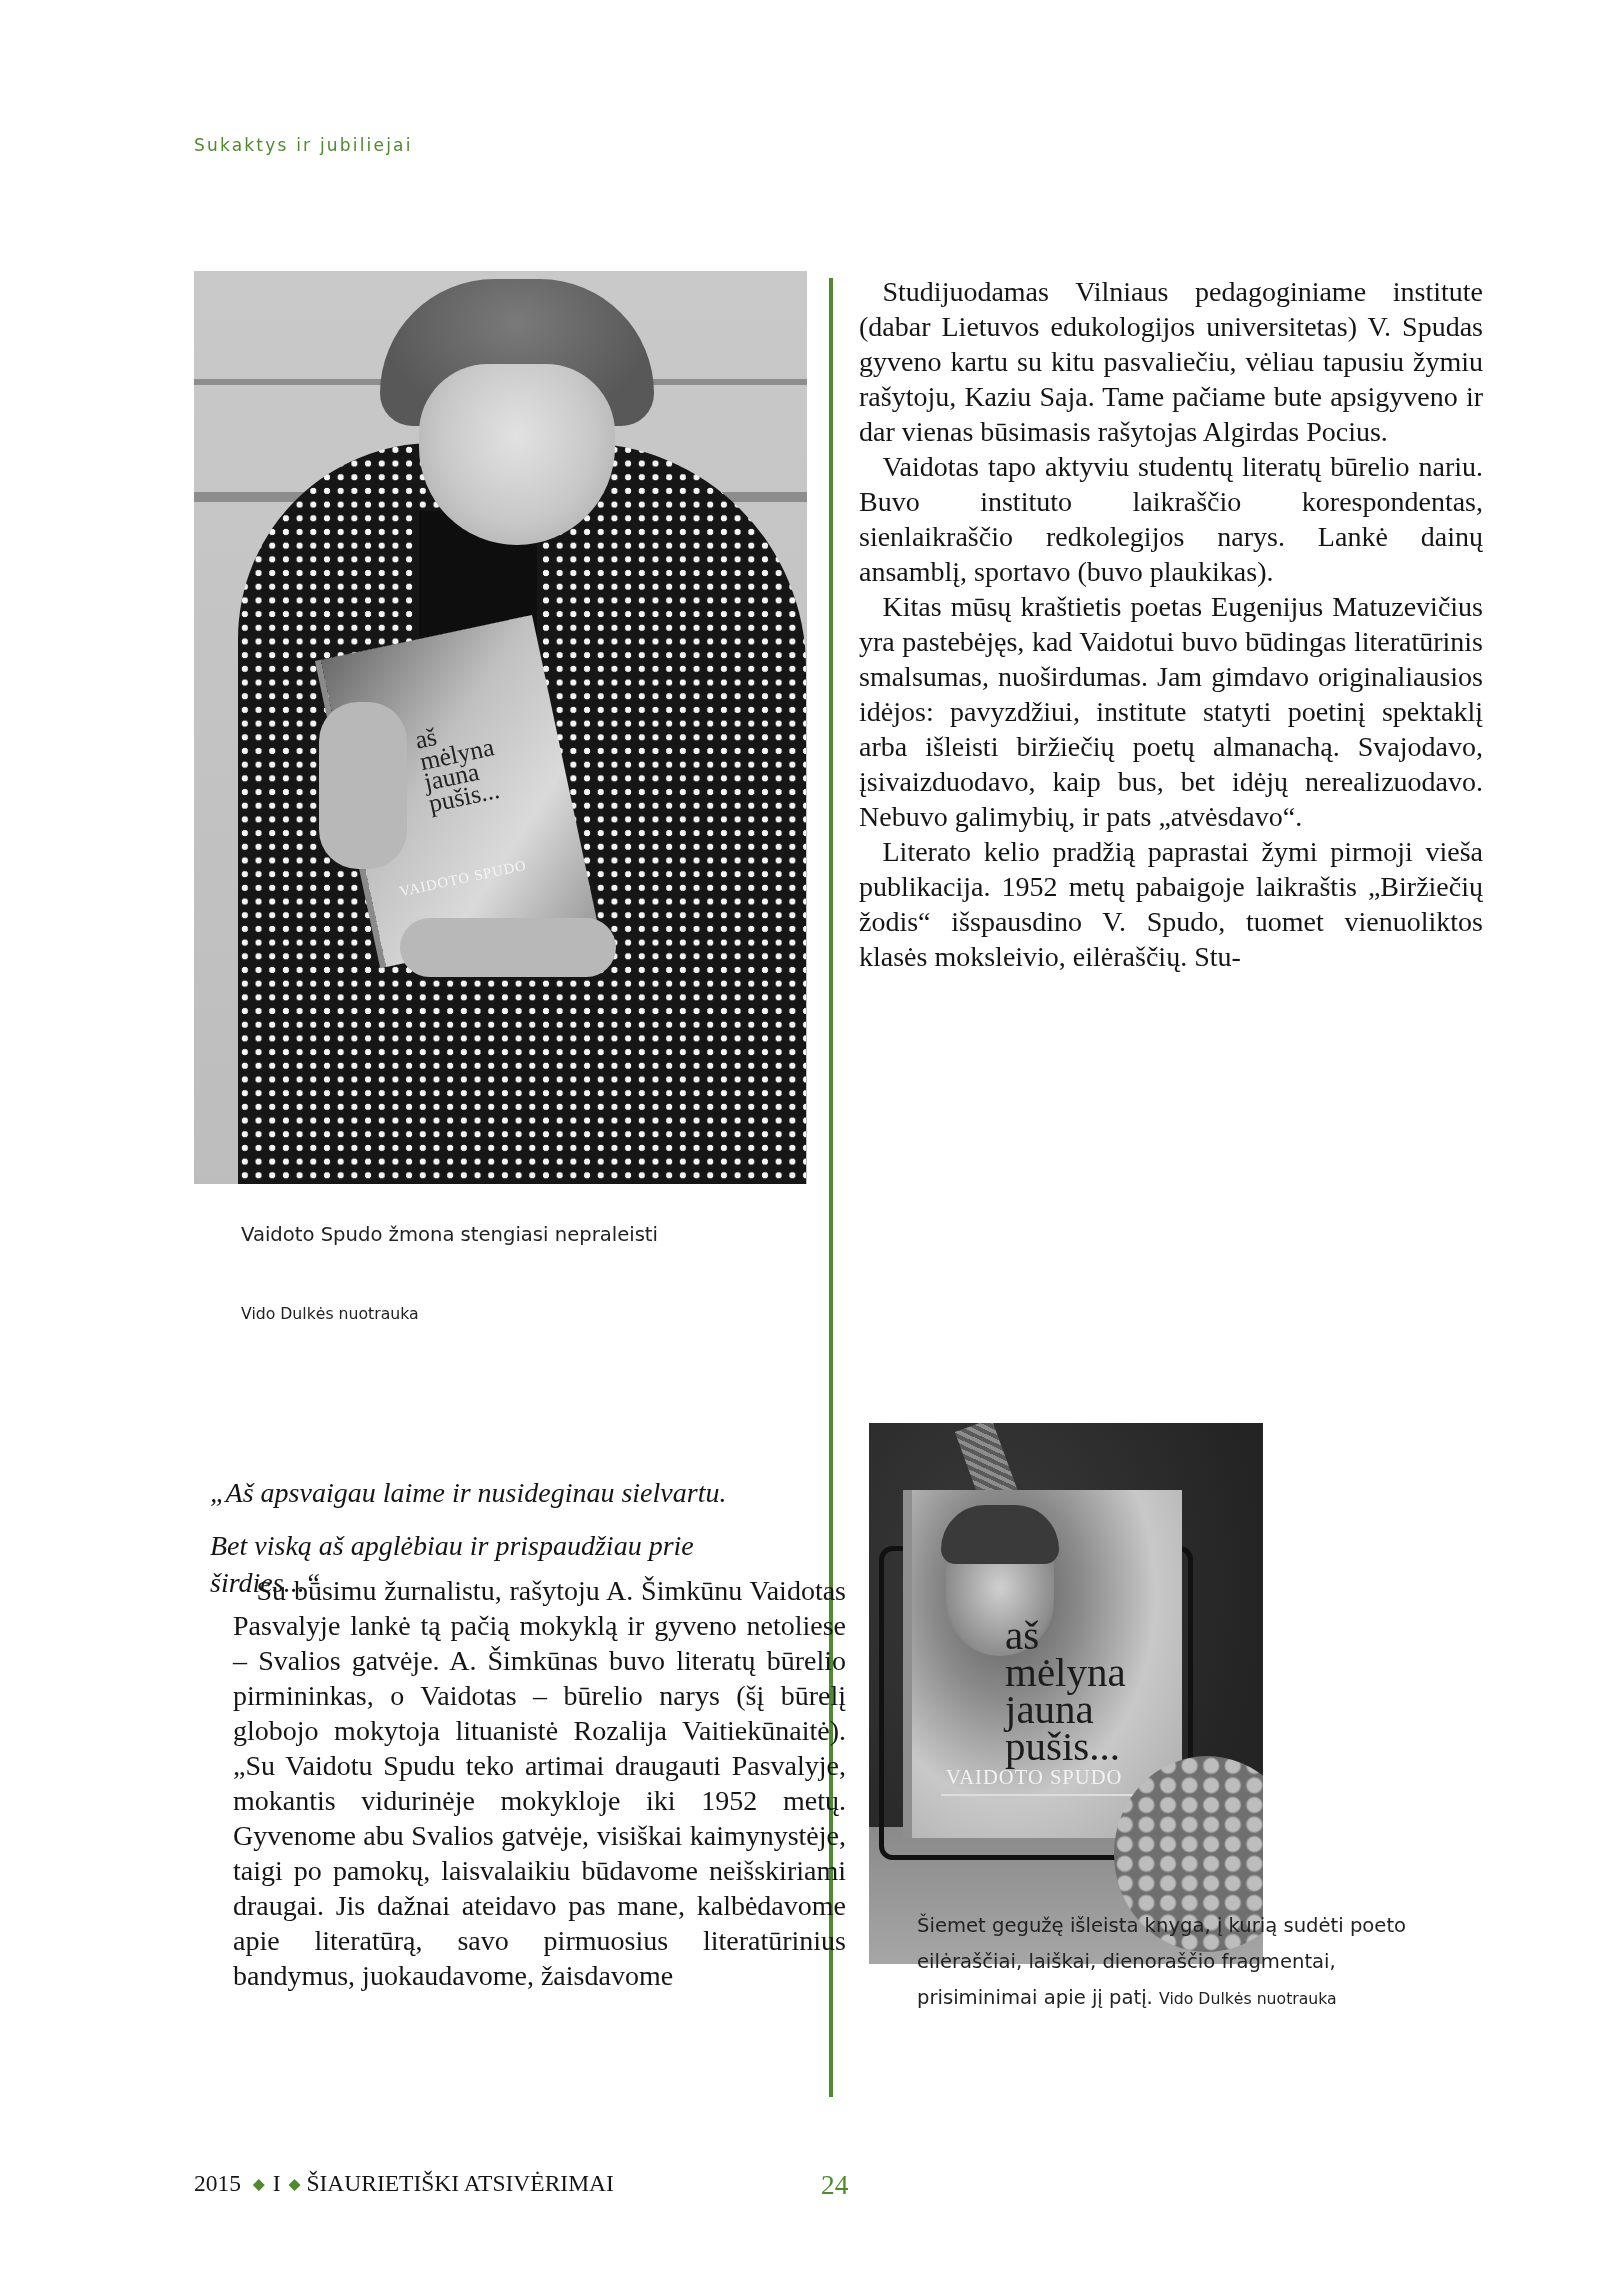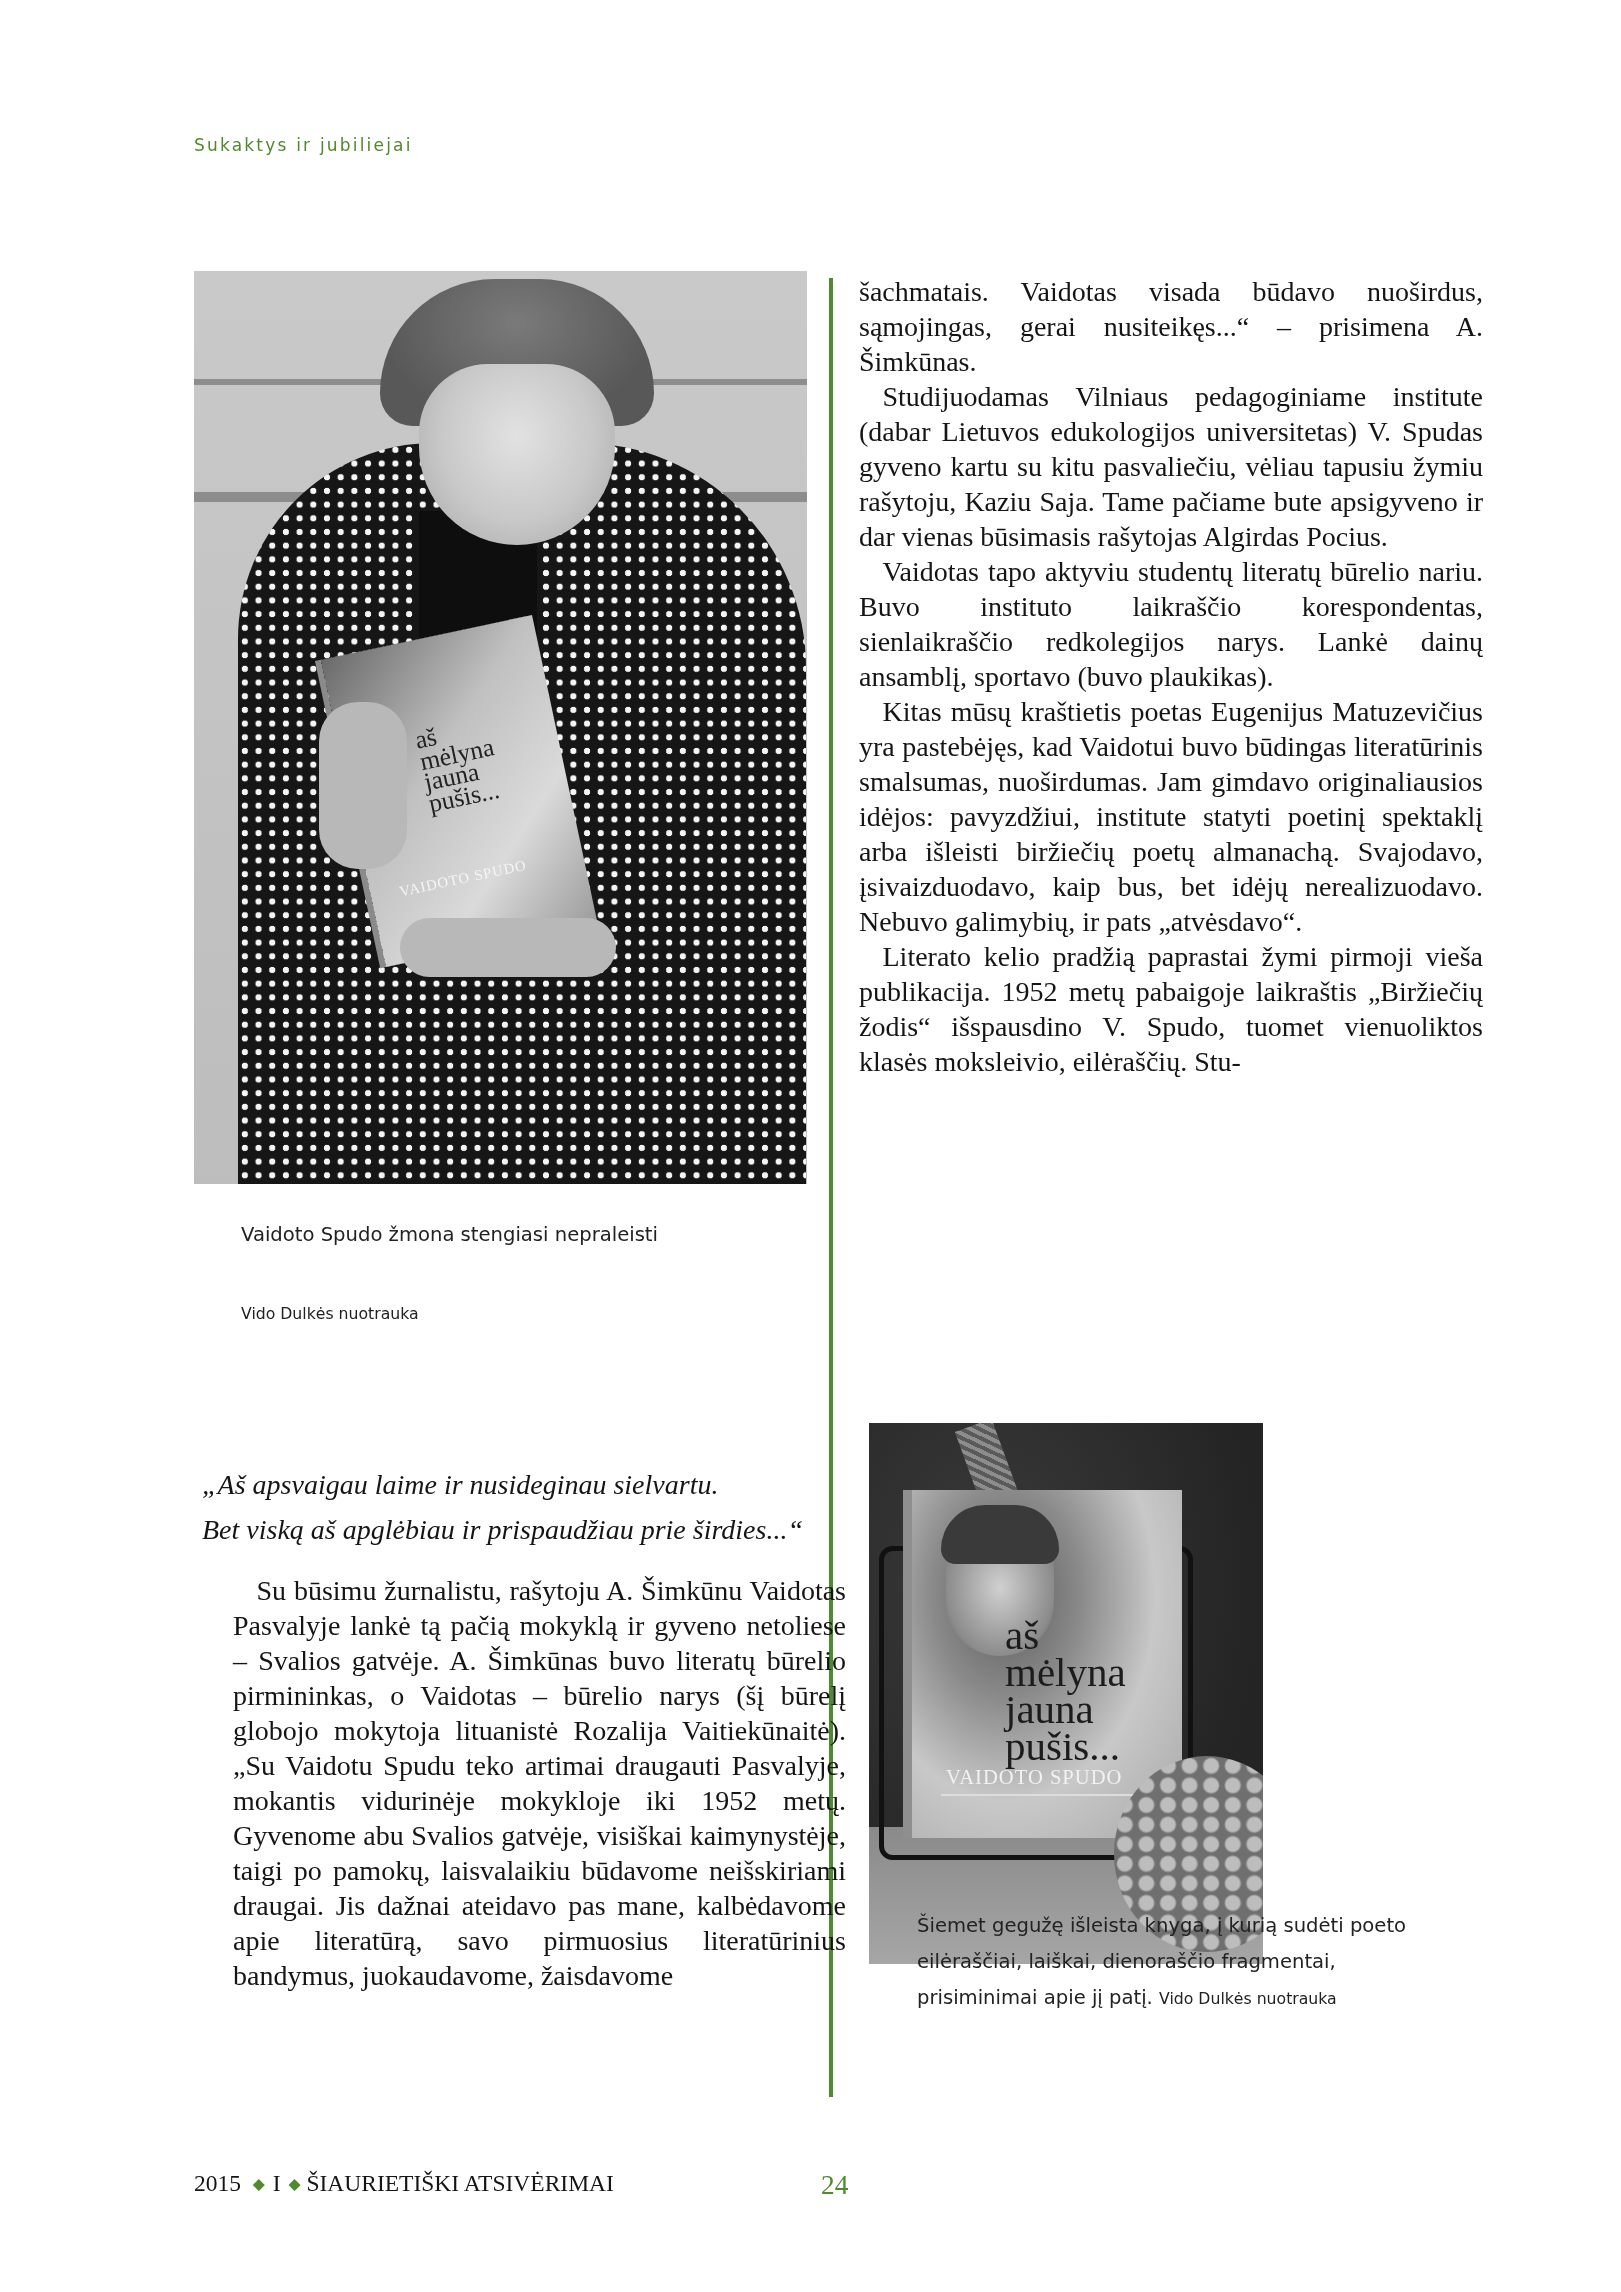--- a/index.html
+++ b/index.html
@@ -59,21 +59,21 @@
     font-family: "Liberation Serif", "DejaVu Serif", serif; font-size: 28px; line-height: 35px;
     text-align: justify; color: #151515;
   }
   .body-text p { margin: 0; }
   .body-text p.indent { text-indent: 23.5px; }
   #right-column-text { position: absolute; left: 859px; top: 274px; width: 624px; }
 
   
   #epigraph { position: absolute; left: 194px; top: 1458px; width: 627px;
     font-family: "Liberation Serif", serif; font-style: italic; font-size: 28px; line-height: 37px; color: #151515; }
-  #epigraph div { margin: 8px; }
+  #epigraph div { margin: 16px; }
 
   #left-column-text { position: absolute; left: 194px; top: 1573px; width: 613px; margin-left: 39px; }
 
   
   #photo-book {
     position: absolute; left: 869px; top: 1423px; width: 394px; height: 541px; overflow: hidden;
     background: radial-gradient(ellipse at 30% 30%, #3a3a3a 0%, #242424 70%);
   }
   .table-top { position: absolute; left: 0; right: 0; bottom: 0; height: 137px; background: linear-gradient(180deg, #8a8a8a 0%, #a6a6a6 100%); }
   .stand { position: absolute; left: 9.8px; top: 123px; width: 304px; height: 304px; border: 5.9px solid #111; border-radius: 13.7px; }
@@ -129,21 +129,20 @@
 </div>
 
 <div id="caption-photo1" class="caption">
   <div>Vaidoto Spudo žmona stengiasi nepraleisti</div>
 </div>
 <div id="credit-photo1" class="caption">Vido Dulkės nuotrauka</div>
 
 <div id="column-divider"></div>
 
 <div id="right-column-text" class="body-text">
-  <p>šachmatais. Vaidotas visada būdavo nuoširdus, sąmojingas, gerai nusiteikęs...“ – prisimena A. Šimkūnas.</p>
   <p class="indent">Studijuodamas Vilniaus pedagoginiame institute (dabar Lietuvos edukologijos universitetas) V. Spudas gyveno kartu su kitu pasvaliečiu, vėliau tapusiu žymiu rašytoju, Kaziu Saja. Tame pačiame bute apsigyveno ir dar vienas būsimasis rašytojas Algirdas Pocius.</p>
   <p class="indent">Vaidotas tapo aktyviu studentų literatų būrelio nariu. Buvo instituto laikraščio korespondentas, sienlaikraščio redkolegijos narys. Lankė dainų ansamblį, sportavo (buvo plaukikas).</p>
   <p class="indent">Kitas mūsų kraštietis poetas Eugenijus Matuzevičius yra pastebėjęs, kad Vaidotui buvo būdingas literatūrinis smalsumas, nuoširdumas. Jam gimdavo originaliausios idėjos: pavyzdžiui, institute statyti poetinį spektaklį arba išleisti biržiečių poetų almanachą. Svajodavo, įsivaizduodavo, kaip bus, bet idėjų nerealizuodavo. Nebuvo galimybių, ir pats „atvėsdavo“.</p>
   <p class="indent">Literato kelio pradžią paprastai žymi pirmoji vieša publikacija. 1952 metų pabaigoje laikraštis „Biržiečių žodis“ išspausdino V. Spudo, tuomet vienuoliktos klasės moksleivio, eilėraščių. Stu-</p>
 </div>
 
 <div id="epigraph">
   <div>„Aš apsvaigau laime ir nusideginau sielvartu.</div>
   <div>Bet viską aš apglėbiau ir prispaudžiau prie širdies...“</div>
 </div>

